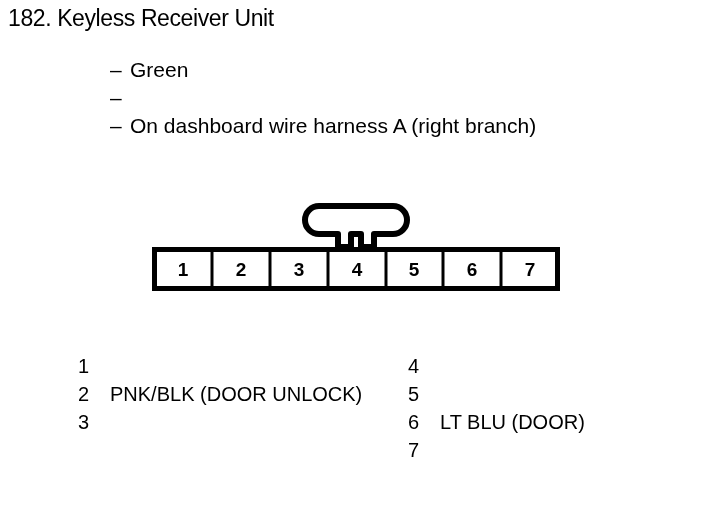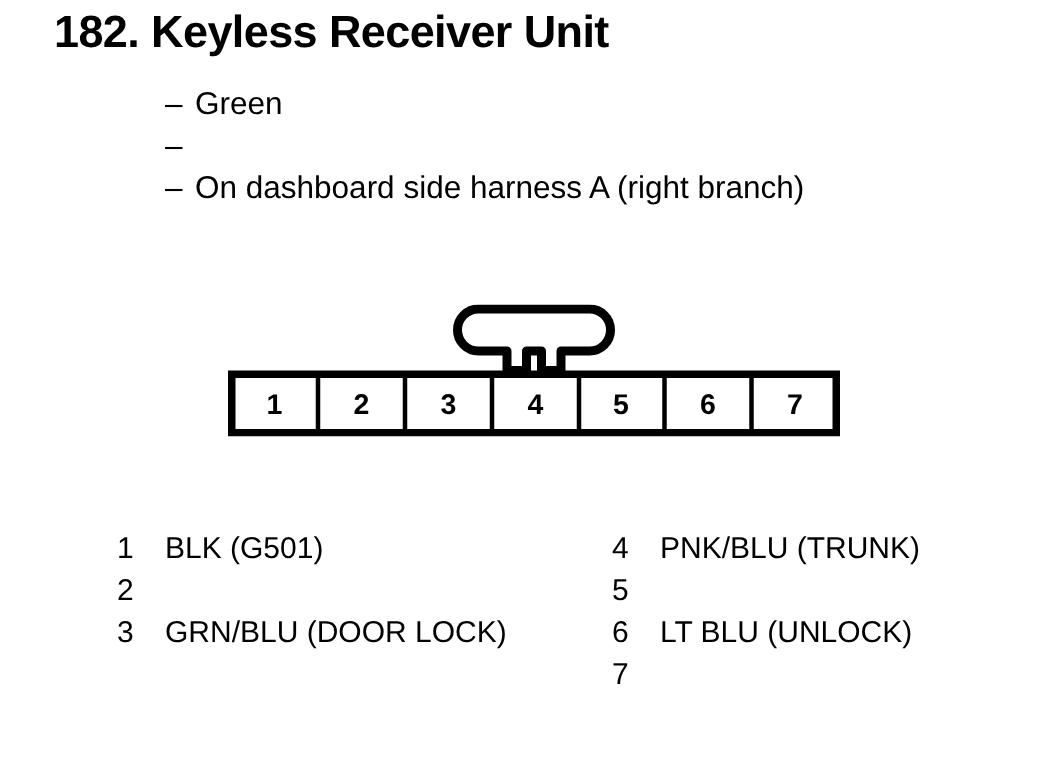--- a/index.html
+++ b/index.html
@@ -13,24 +13,24 @@
     position: relative;
     overflow: hidden;
     font-family: "Liberation Sans", sans-serif;
     color: #000000;
     -webkit-font-smoothing: none;
   }
 
   
   #page-title {
     position: absolute;
-    left: 36px;
+    left: 8px;
     top: 6px;
-    font-size: 30px;
-    font-weight: bold;
+    font-size: 23px;
+    font-weight: normal;
     letter-spacing: -0.4px;
     white-space: nowrap;
     line-height: 1.05;
   }
 
   
   #notes {
     position: absolute;
     left: 110px;
     top: 56px;
@@ -97,21 +97,21 @@
     <span class="note-dash">–</span>
     <span>Green</span>
   </div>
 
   <div class="note-line">
     <span class="note-dash">–</span>
   </div>
 
   <div class="note-line">
     <span class="note-dash">–</span>
-    <span>On dashboard side harness A (right branch)</span>
+    <span>On dashboard wire harness A (right branch)</span>
   </div>
 
 </div>
 
 <div id="connector">
   <svg width="408" height="88" viewBox="0 0 408 88" xmlns="http://www.w3.org/2000/svg">
 
     <g>
       <path d="M 167,3
                L 241,3
@@ -148,47 +148,45 @@
     <text class="pin-num" x="320" y="73" text-anchor="middle">6</text>
     <text class="pin-num" x="378" y="73" text-anchor="middle">7</text>
 
   </svg>
 </div>
 
 <div class="legend-col" id="legend-left">
 
   <div class="legend-row">
     <span class="legend-num">1</span>
-    <span class="legend-desc">BLK (G501)</span>
   </div>
 
   <div class="legend-row">
     <span class="legend-num">2</span>
+    <span class="legend-desc">PNK/BLK (DOOR UNLOCK)</span>
   </div>
 
   <div class="legend-row">
     <span class="legend-num">3</span>
-    <span class="legend-desc">GRN/BLU (DOOR LOCK)</span>
   </div>
 
 </div>
 
 <div class="legend-col" id="legend-right">
 
   <div class="legend-row">
     <span class="legend-num">4</span>
-    <span class="legend-desc">PNK/BLU (TRUNK)</span>
   </div>
 
   <div class="legend-row">
     <span class="legend-num">5</span>
   </div>
 
   <div class="legend-row">
     <span class="legend-num">6</span>
-    <span class="legend-desc">LT BLU (UNLOCK)</span>
+    <span class="legend-desc">LT BLU (DOOR)</span>
   </div>
 
   <div class="legend-row">
     <span class="legend-num">7</span>
   </div>
 
 </div>
 
 </body></html>

